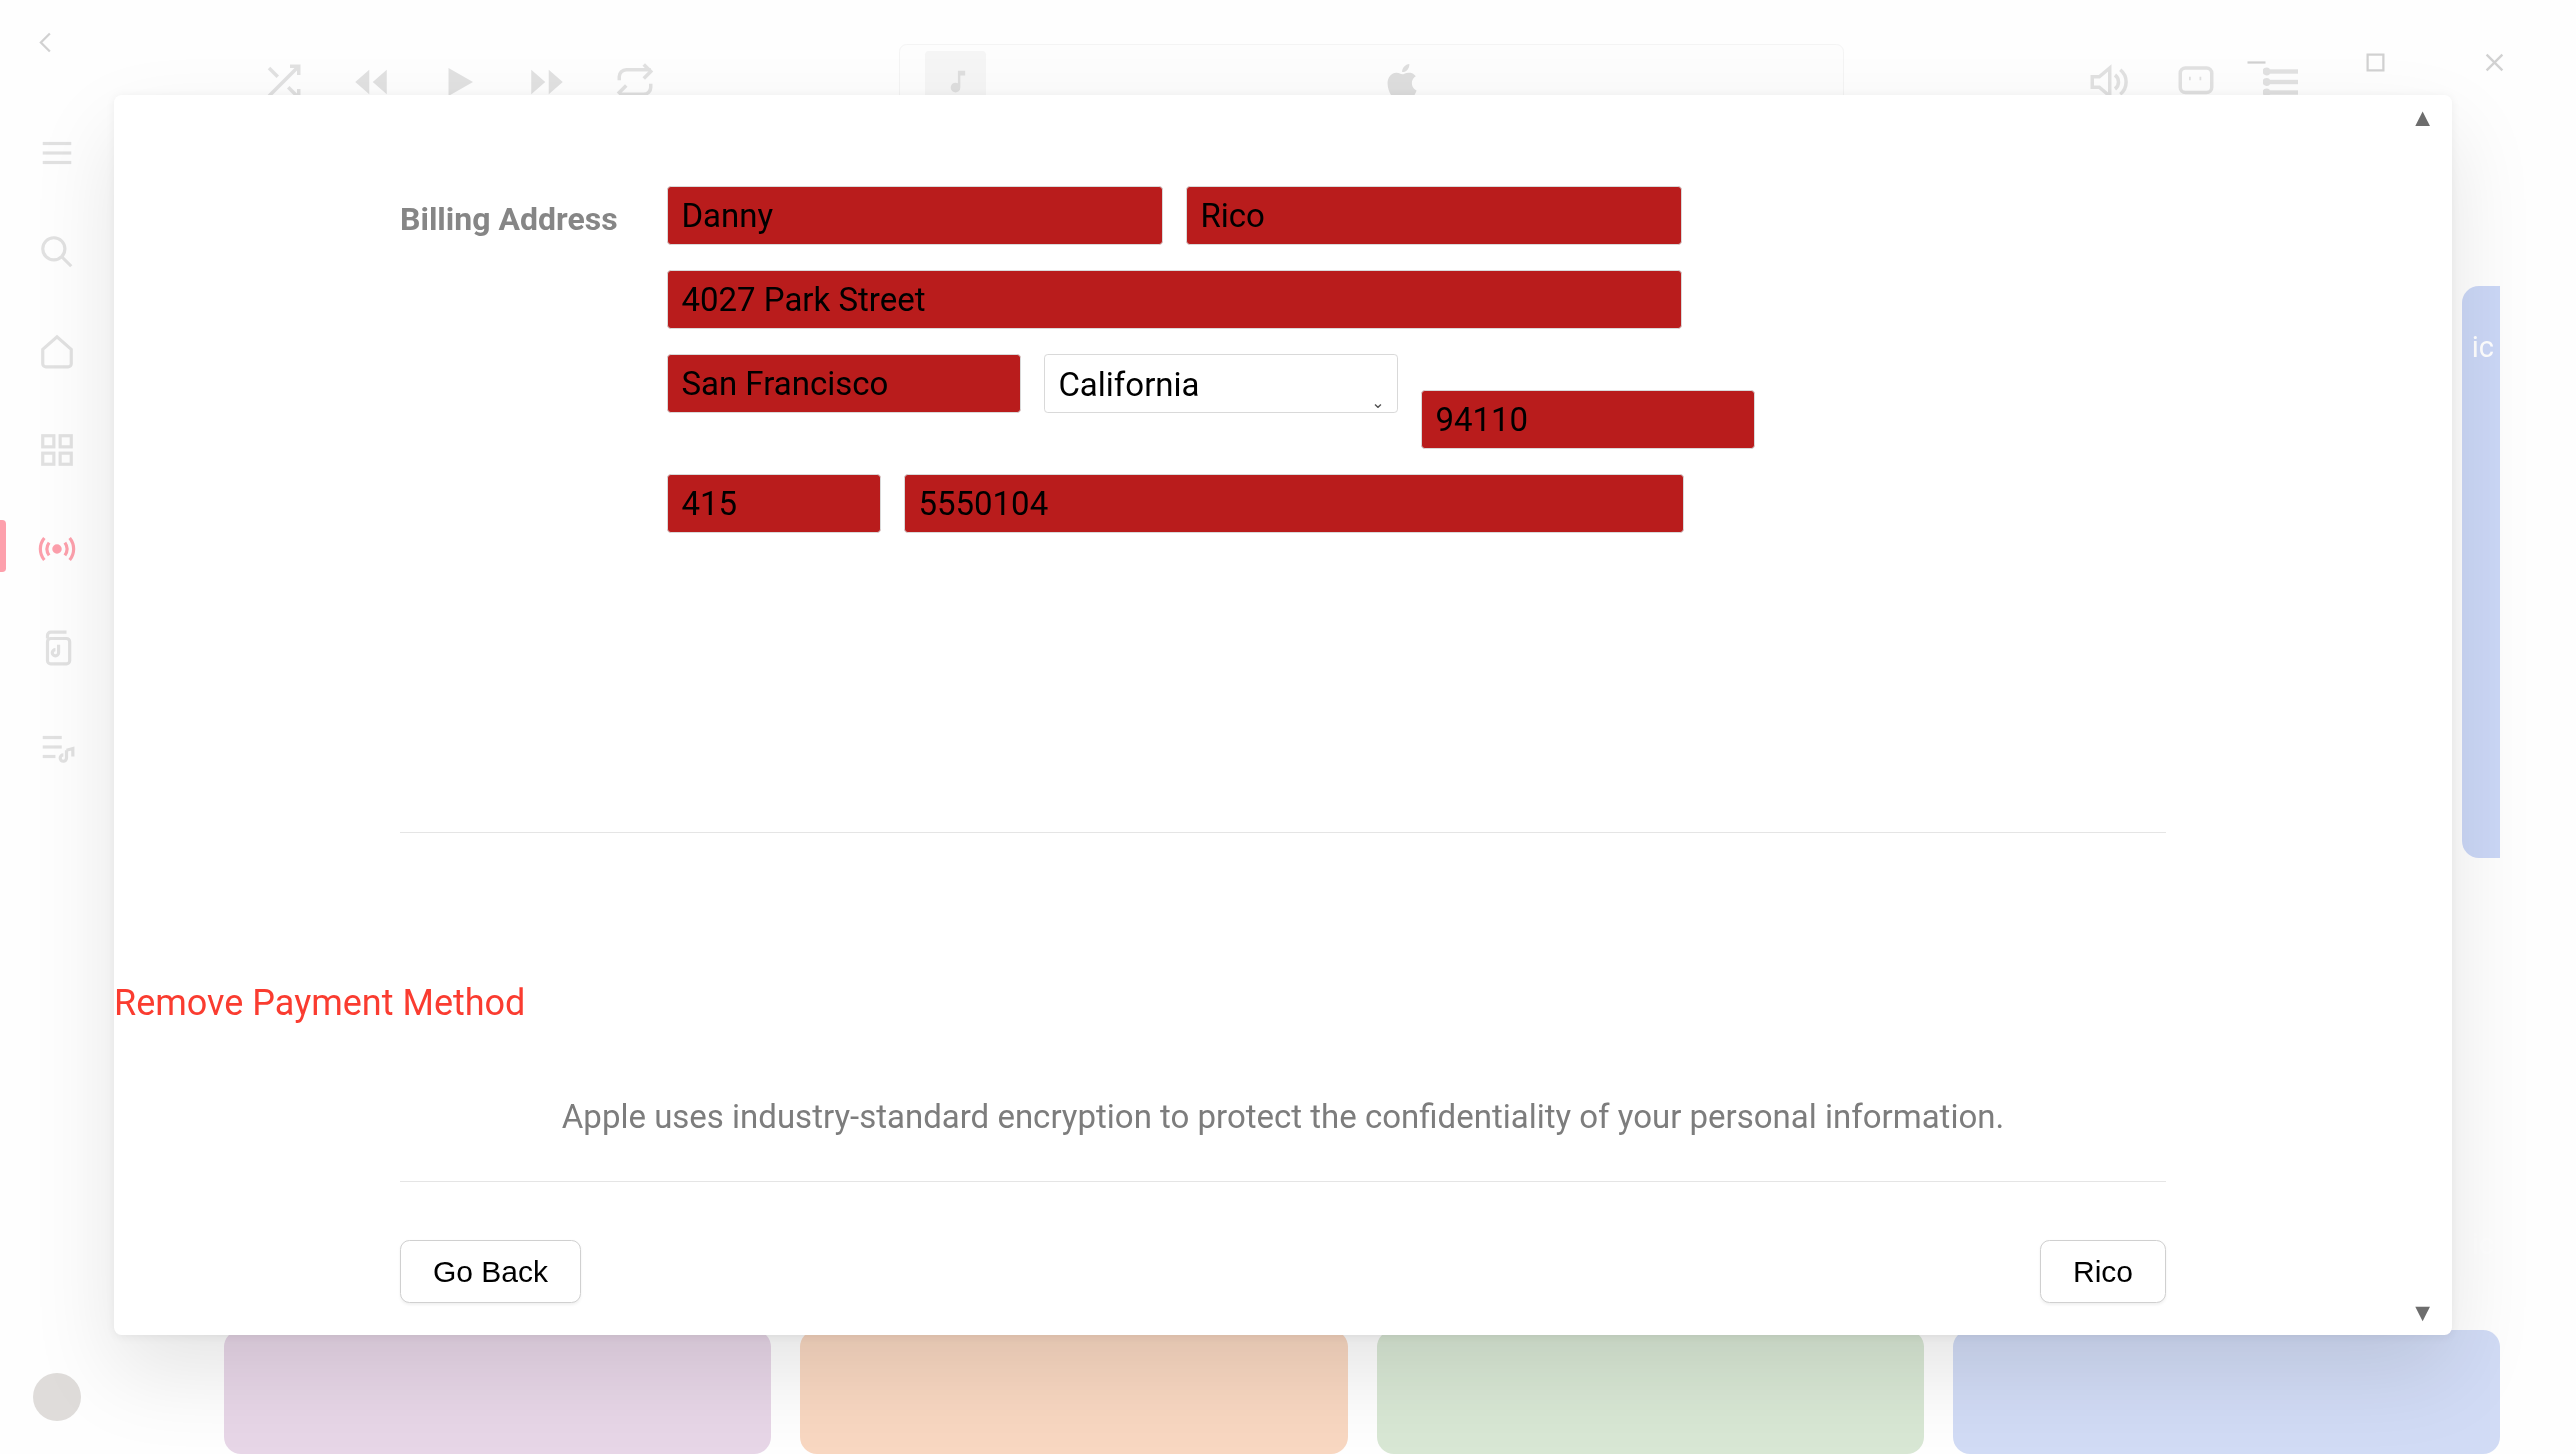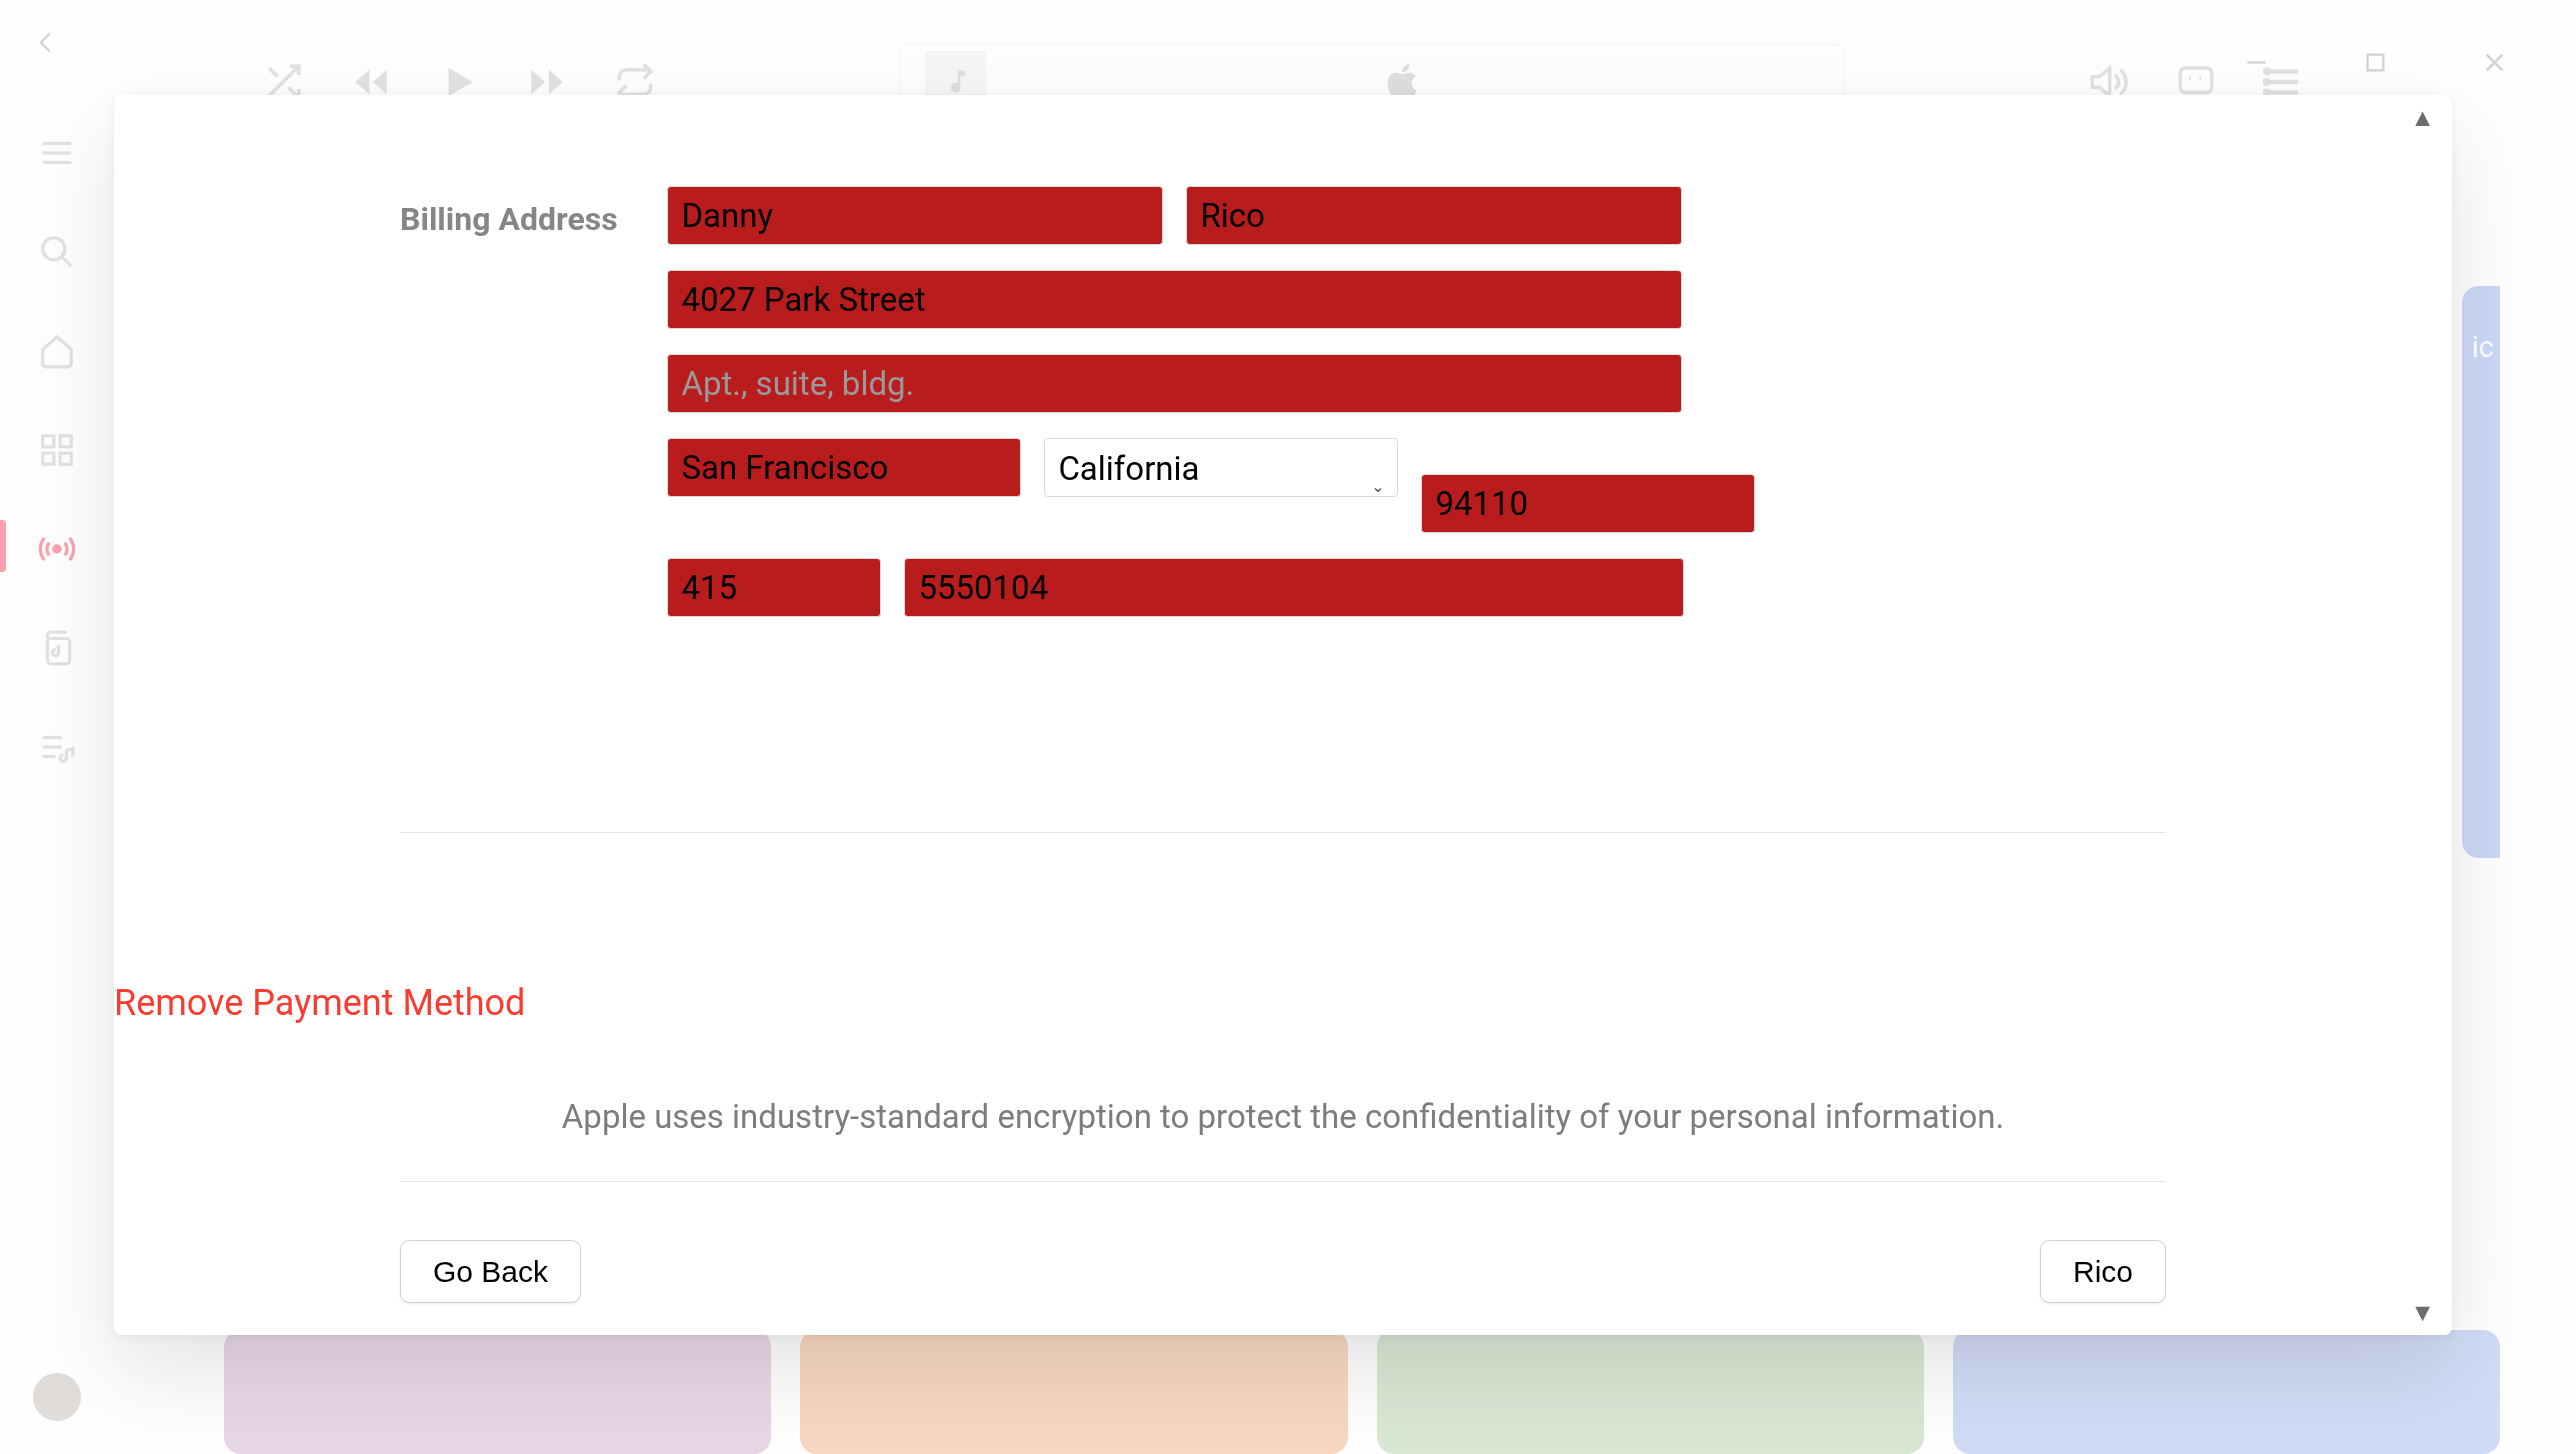--- a/index.html
+++ b/index.html
@@ -200,23 +200,20 @@
     <div class="label">Billing Address</div>
     <div class="fields">
       <div class="row">
         <input class="w520" value="Danny" style="">
         <input class="w520" value="Rico" style="">
       </div>
       <div class="row">
         <input class="w1064" value="4027 Park Street" style="">
       </div>
       <div class="row">
-        <input class="w1064" placeholder="Apt., suite, bldg." style="">
-      </div>
-      <div class="row">
         <input class="w338" value="San Francisco" style="">
         <div class="selwrap">
           <select class="w338">
             <option>California</option>
           </select>
           <span class="chev">⌄</span>
         </div>
         <input class="w350" value="94110" style="">
       </div>
       <div class="row">

